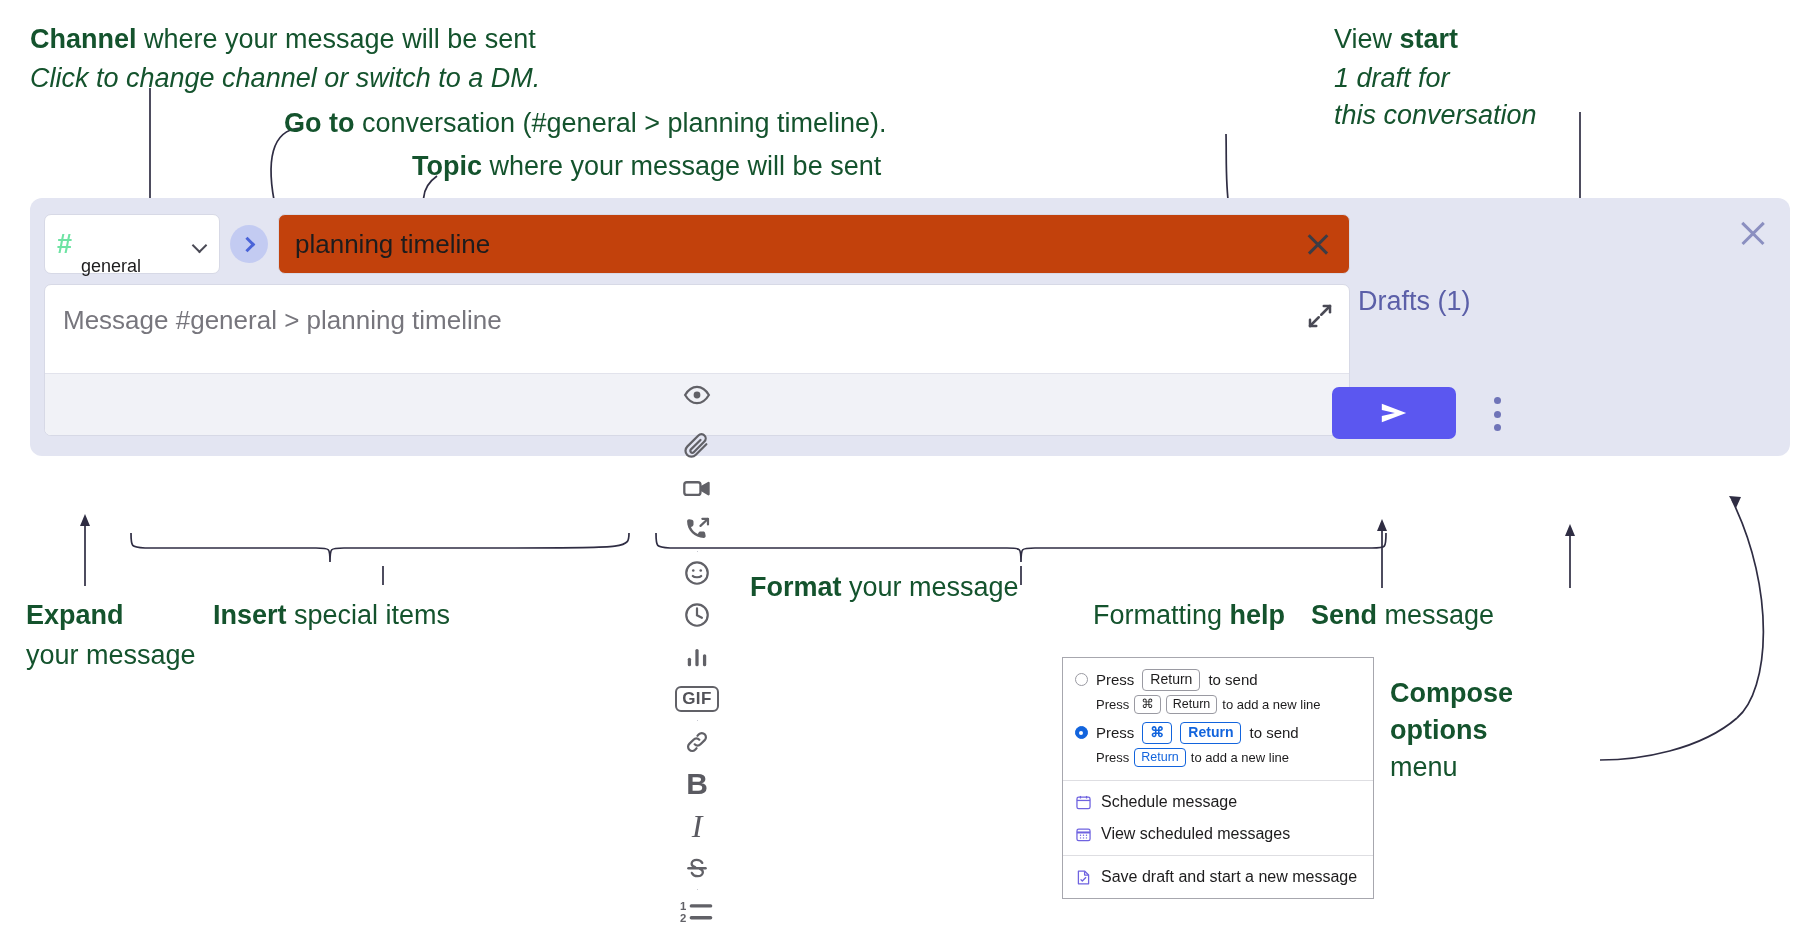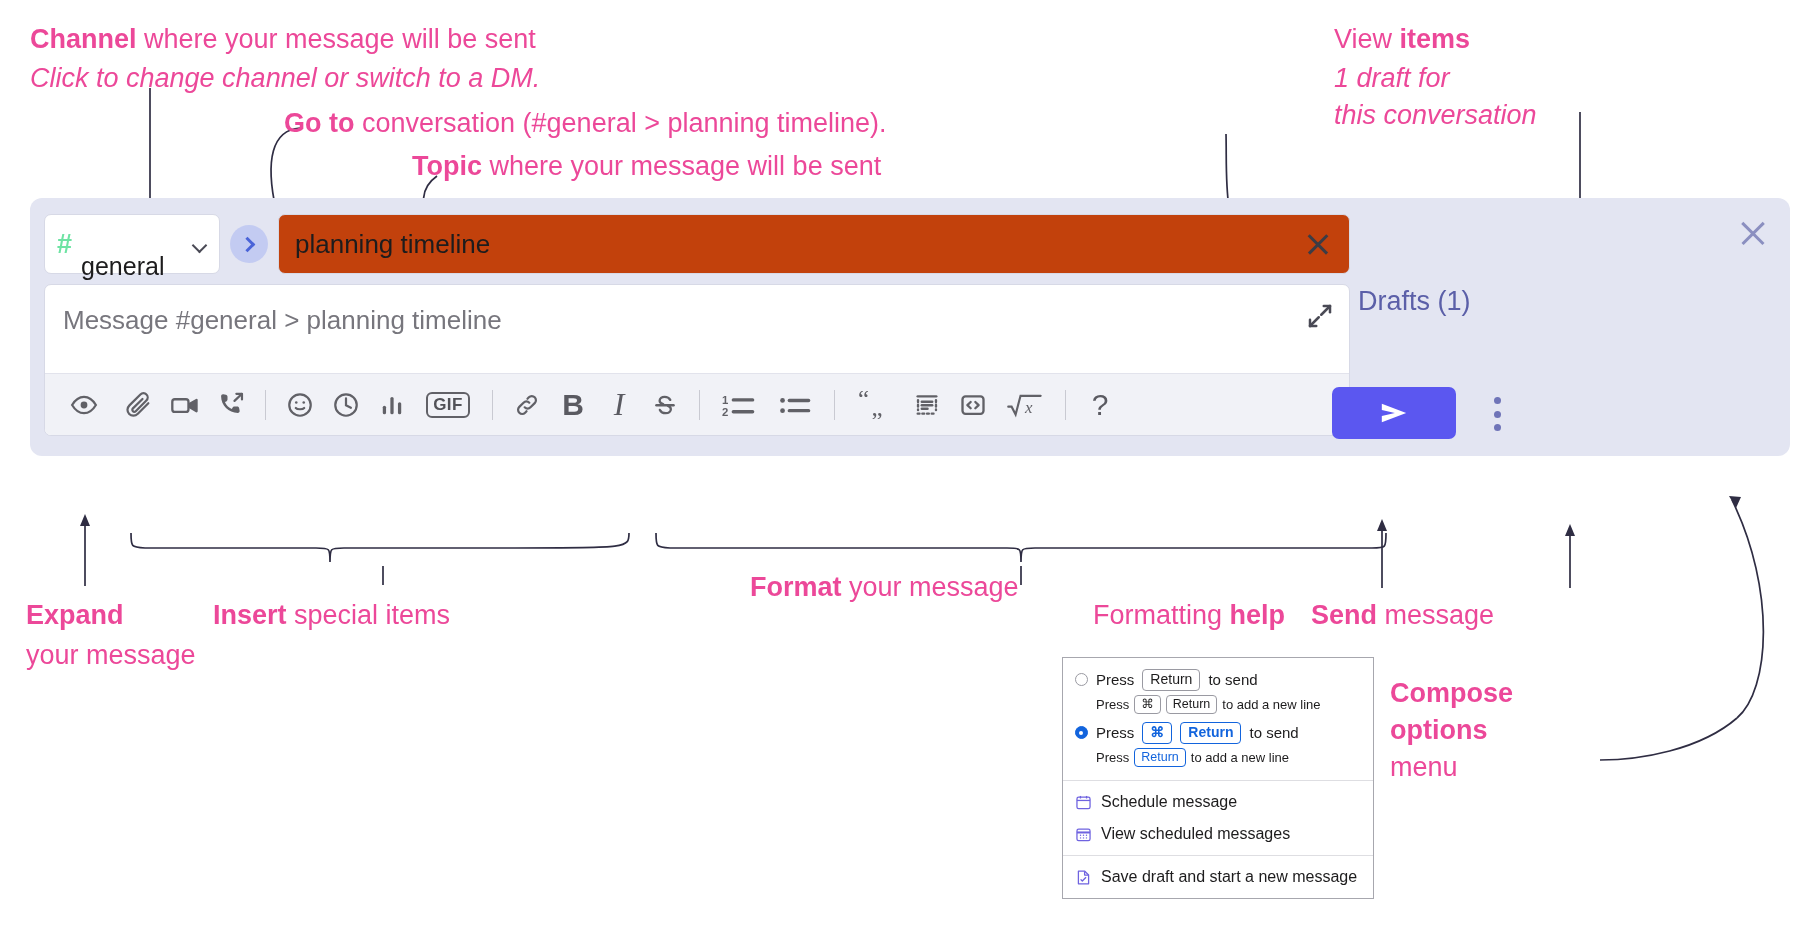--- a/index.html
+++ b/index.html
@@ -13,21 +13,21 @@
     font-family: "Liberation Sans", sans-serif;
     color: #2b2b3d;
     overflow: hidden;
   }
   .stage { position: absolute; inset: 0; }
 
   
   .anno {
     position: absolute;
     font-family: "Liberation Sans", sans-serif;
-    color: #ec4899;
+    color: #14532d;
     line-height: 1.3;
     white-space: nowrap;
   }
   .anno .b { font-weight: 700; }
   .anno .i { font-style: italic; }
   .a-28 { font-size: 27px; }
 
   svg.overlay {
     position: absolute; left: 0; top: 0;
     width: 1814px; height: 944px;
@@ -65,21 +65,21 @@
     gap: 9px;
     cursor: pointer;
   }
   .hash {
     color: #6ee3a3;
     font-weight: 700;
     font-size: 27px;
     line-height: 1;
   }
   #channel-name {
-    font-size: 25px;
+    font-size: 18px;
     color: #1d1c1d;
     flex: 1;
     margin-top: 44px;
   }
   .chev {
     width: 13px; height: 8px;
     position: relative;
   }
   .chev::after {
     content: "";
@@ -164,20 +164,21 @@
     cursor: pointer;
   }
   #toolbar {
     height: 62px;
     background: #f1f2f7;
     border-top: 1px solid #e2e3ec;
     border-radius: 0 0 6px 6px;
     display: flex;
     align-items: center;
     padding: 0 16px;
+    flex-direction: column;
   }
   .tb-btn {
     width: 46px; height: 42px;
     display: flex;
     align-items: center;
     justify-content: center;
     cursor: pointer;
     color: #616167;
     flex: 0 0 auto;
   }
@@ -375,21 +376,21 @@
   <div class="anno a-28" style="left:284px; top:106px;">
     <span class="b">Go to</span><span> conversation (#general &gt; planning timeline).</span>
   </div>
 
   <div class="anno a-28" style="left:412px; top:149px;">
     <span class="b">Topic</span><span> where your message will be sent</span>
   </div>
 
 
   <div class="anno a-28" style="left:1334px; top:22px;">
-    <div><span>View </span><span class="b">items</span></div>
+    <div><span>View </span><span class="b">start</span></div>
     <div class="i" style="margin-top:4px;">1 draft for</div>
     <div class="i" style="margin-top:2px;">this conversation</div>
   </div>
 
   <div id="compose-panel">
 
     <div id="panel-close"></div>
 
     <div id="compose-inner">
 

